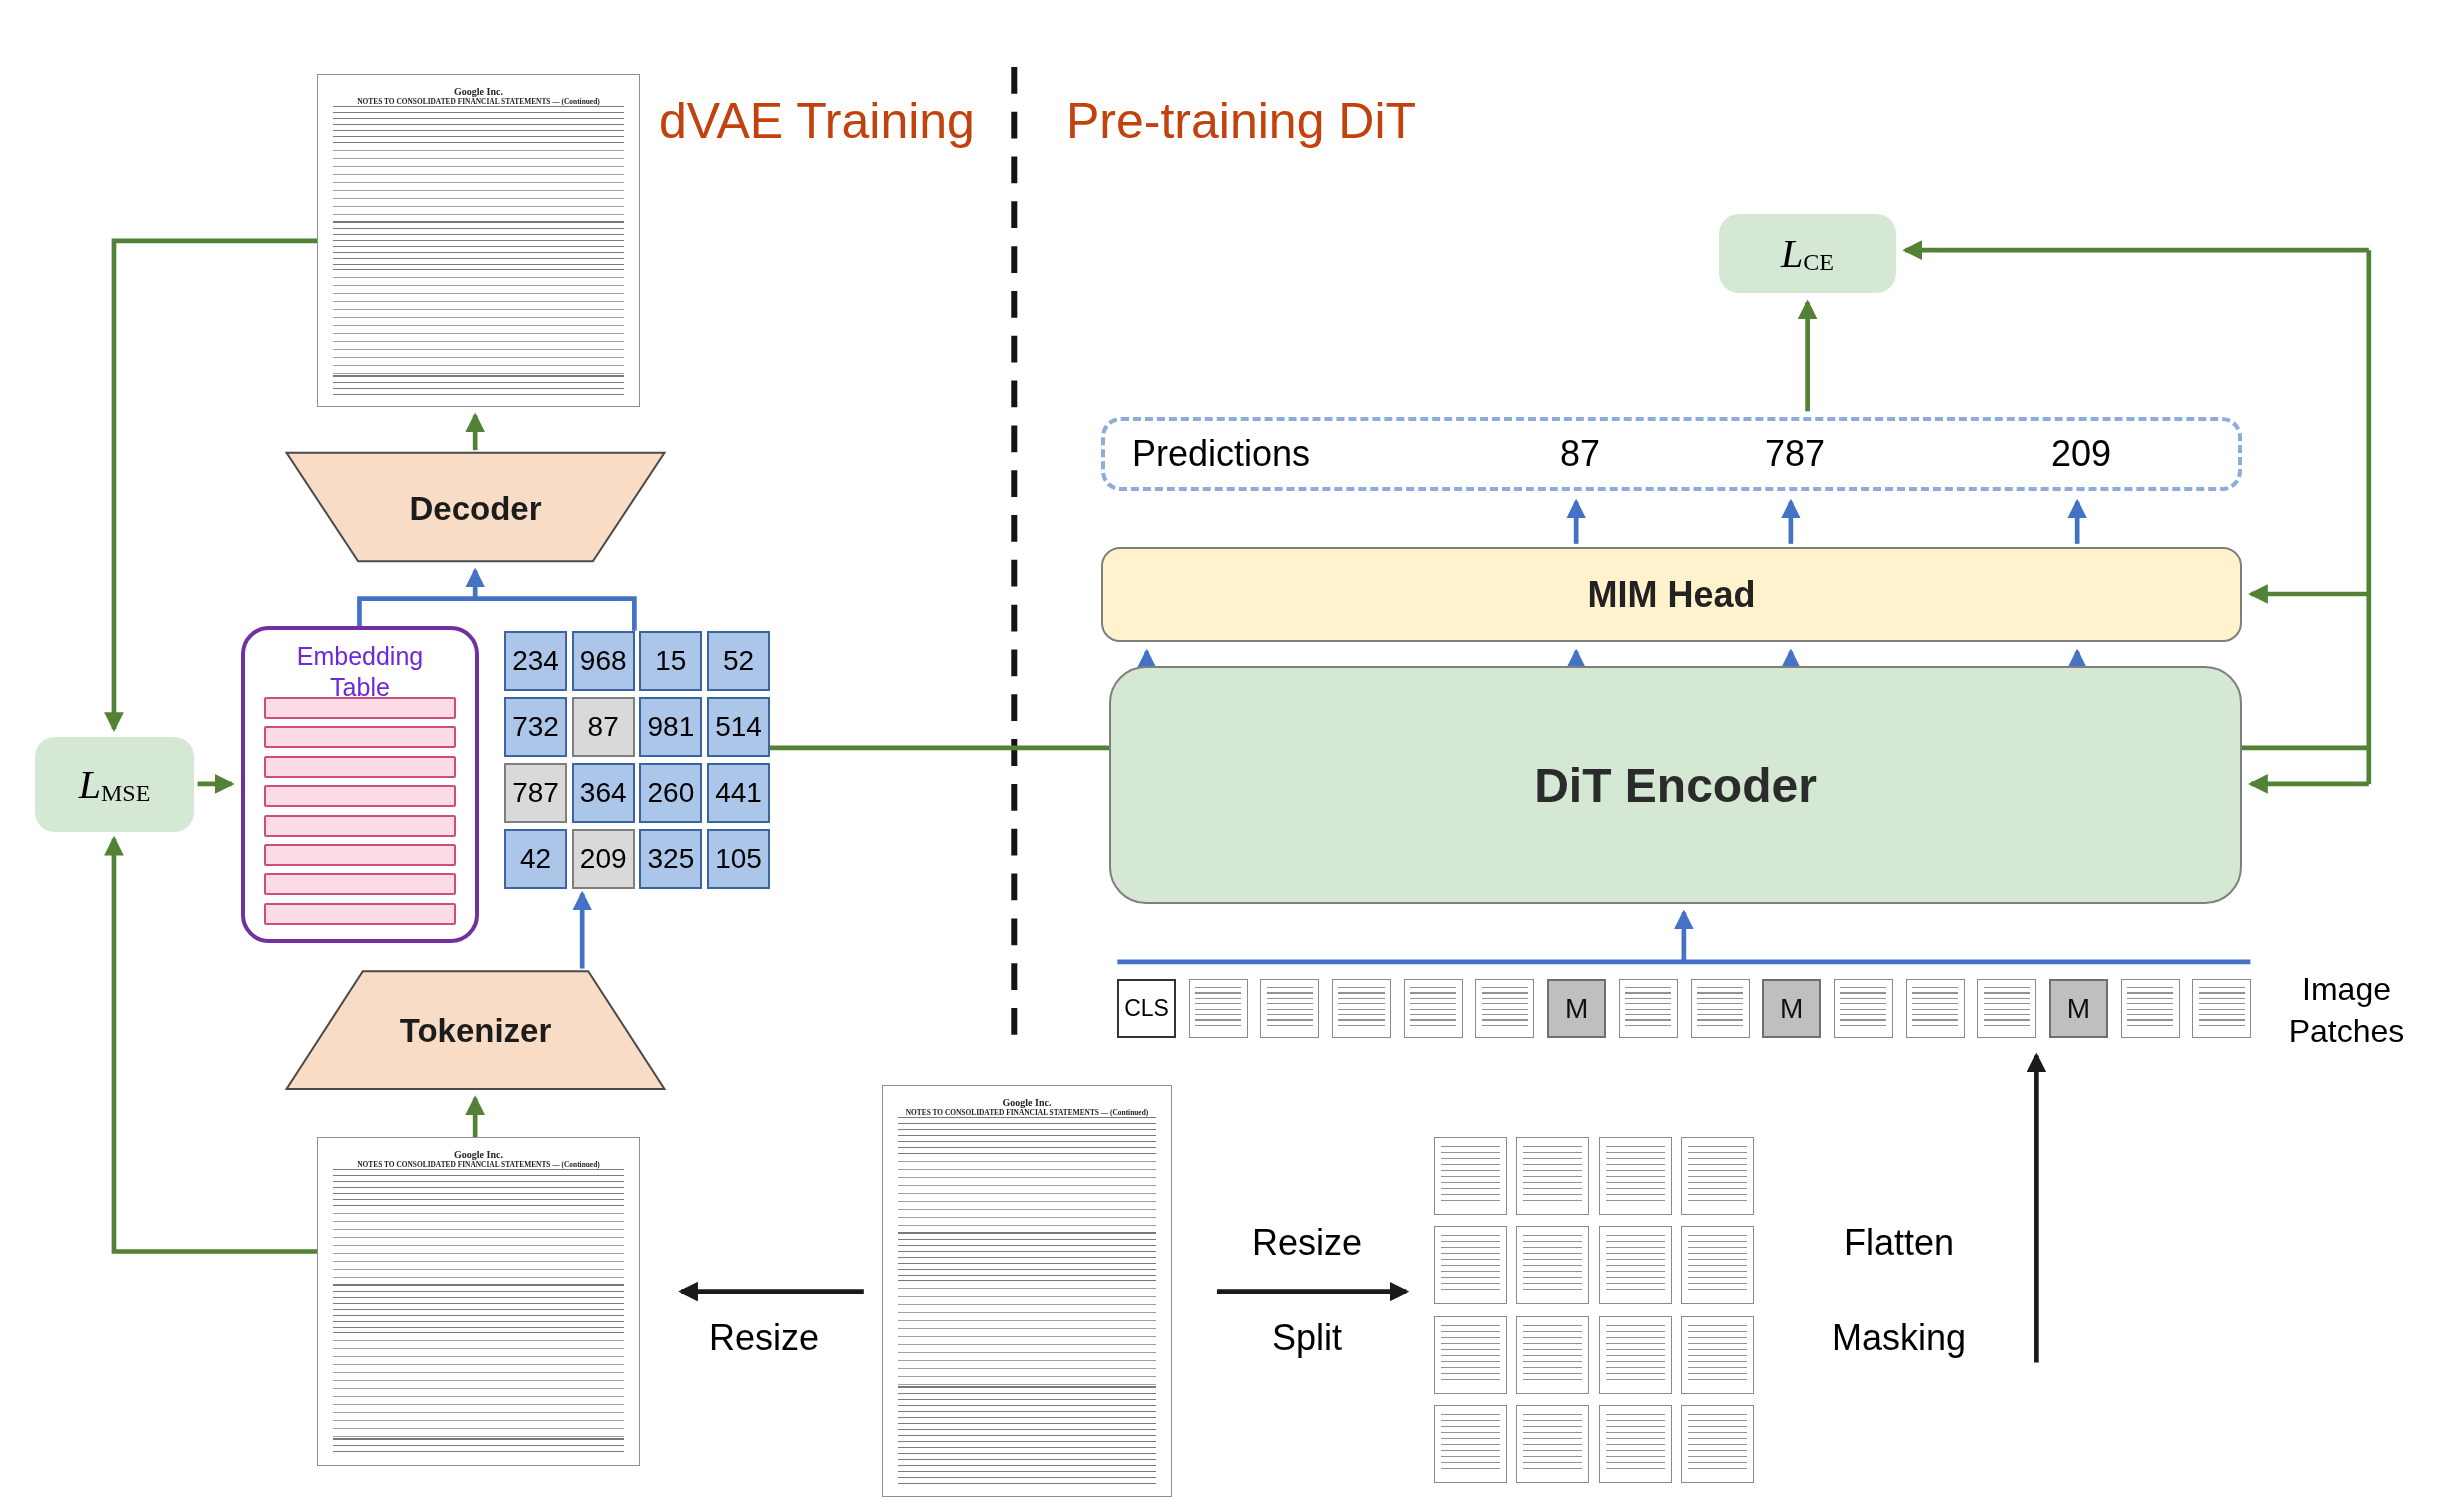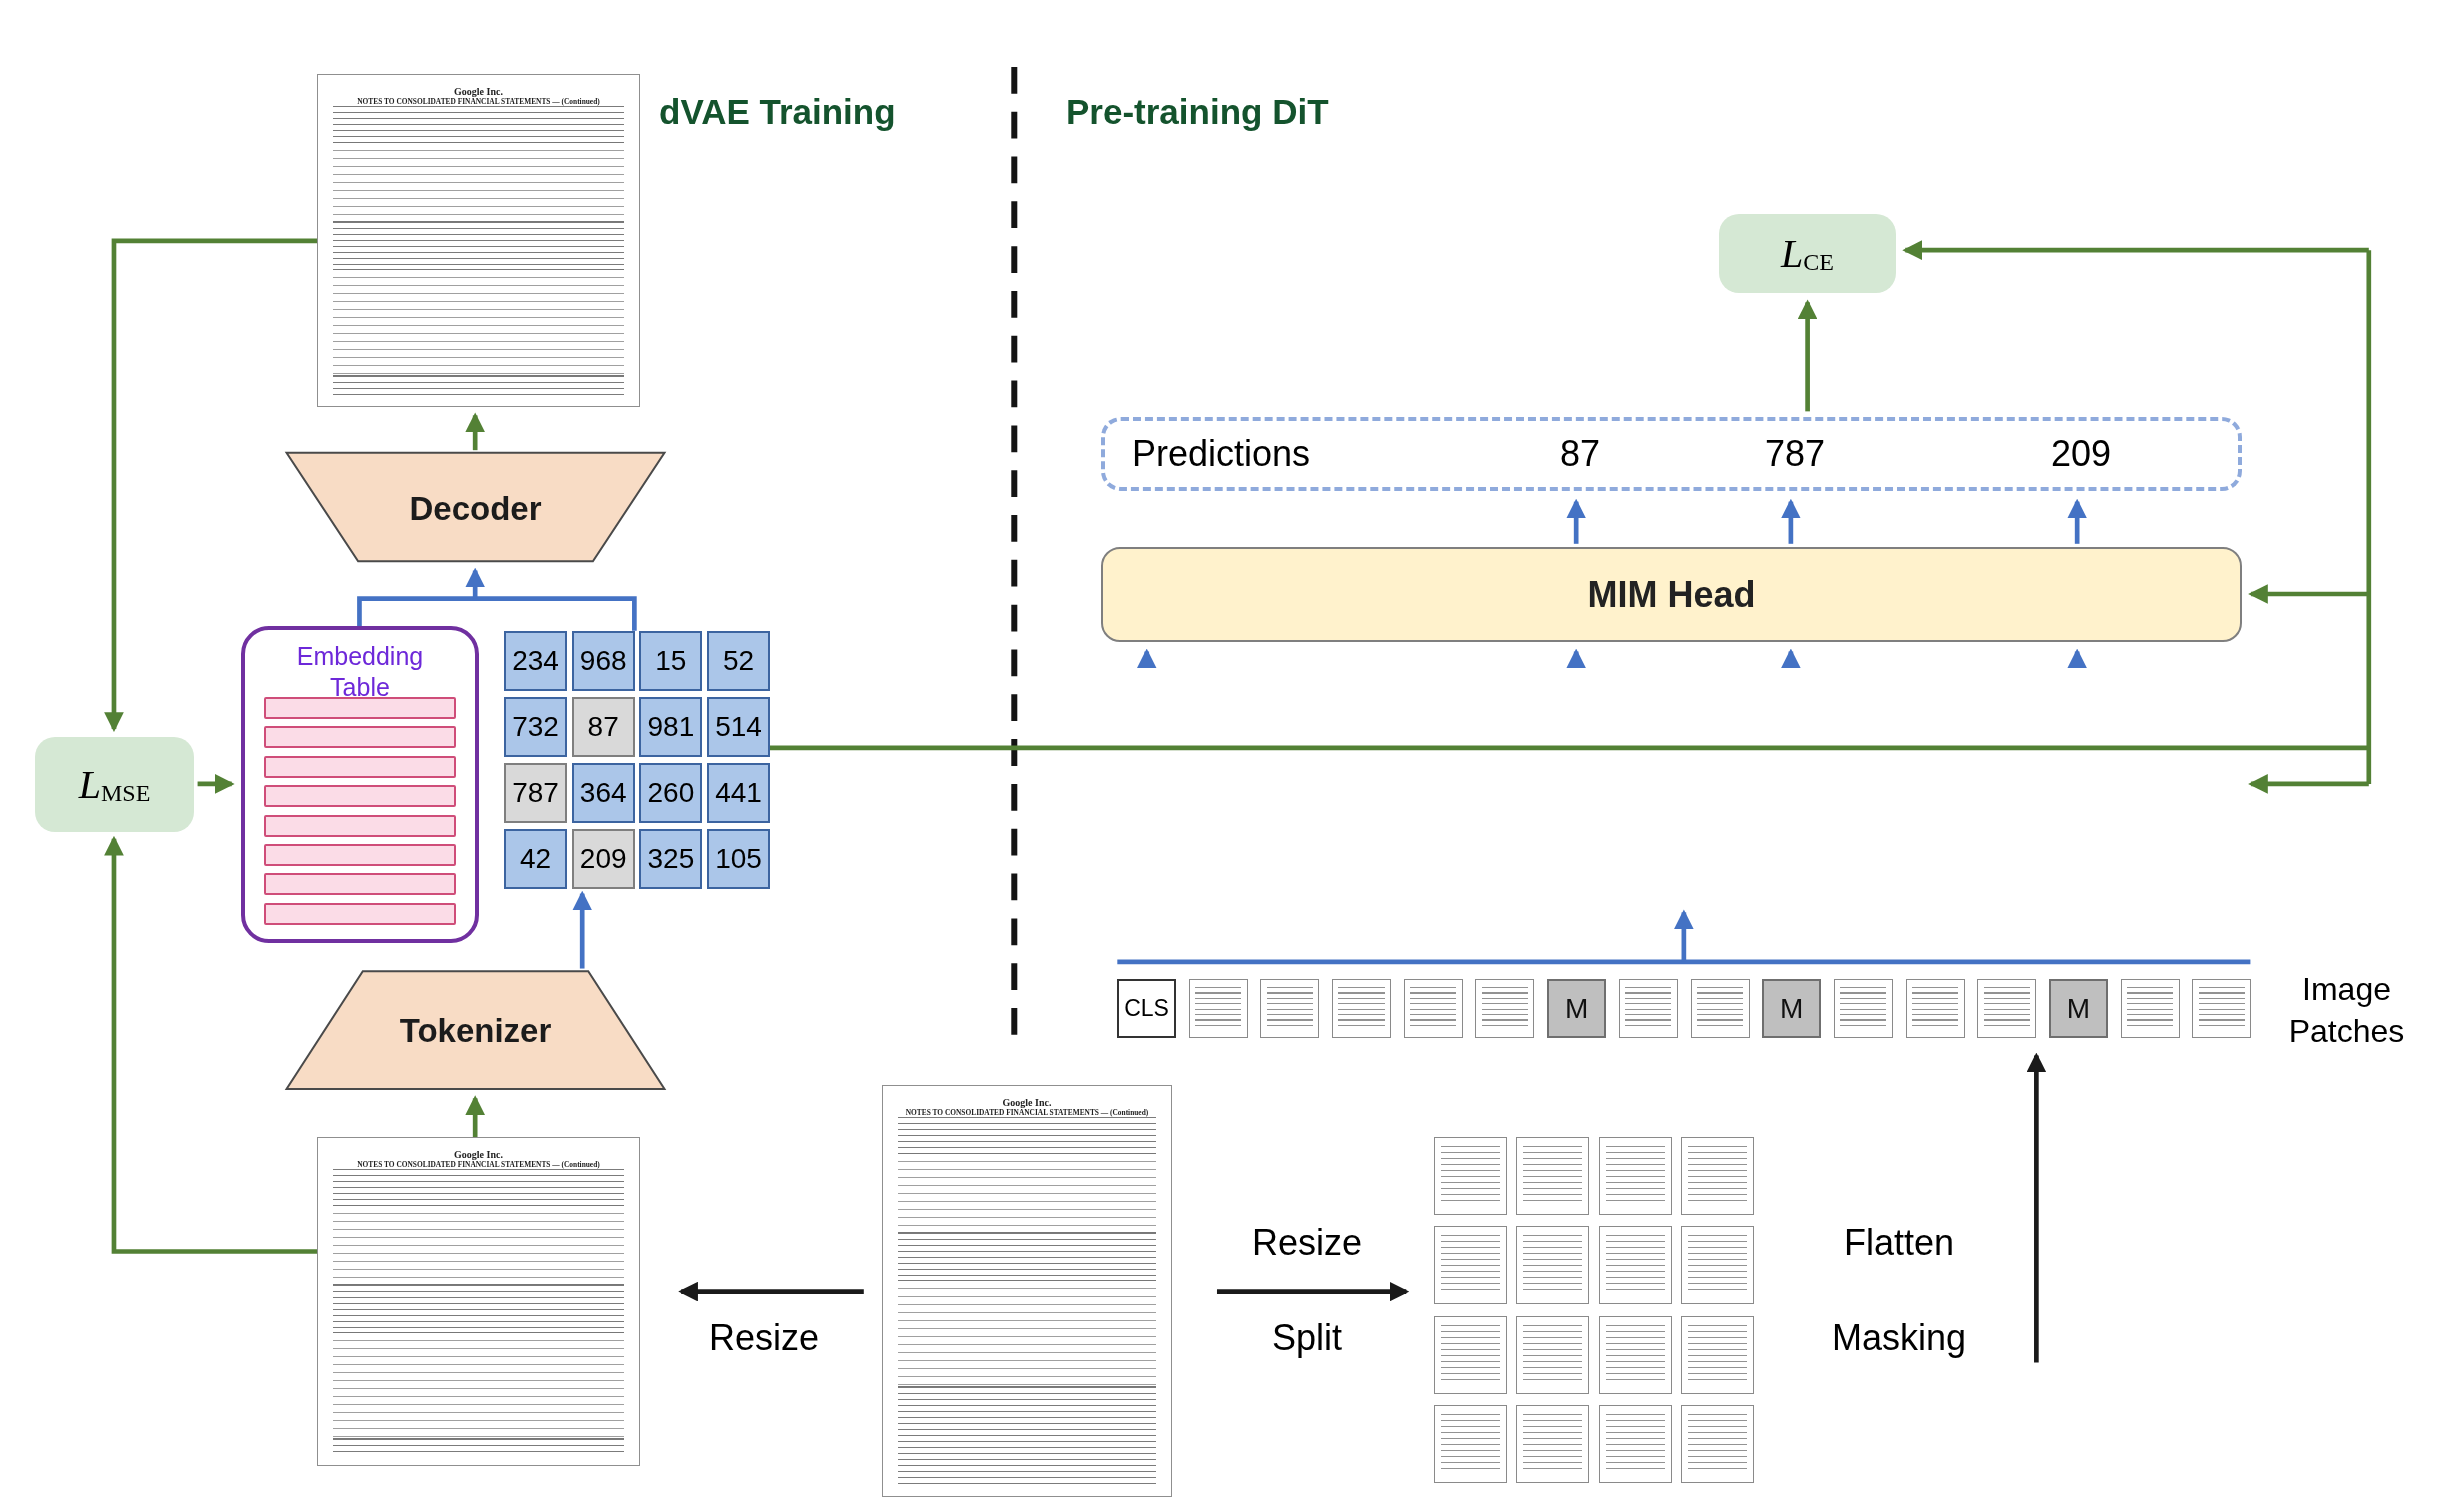--- a/index.html
+++ b/index.html
@@ -4,21 +4,21 @@
 <style>
   html,body{margin:0;padding:0;background:#fff;}
   *{box-sizing:border-box;}
   #canvas{
     position:relative;width:2450px;height:1505px;background:#ffffff;
     font-family:"Liberation Sans",sans-serif;color:#111;overflow:hidden;
   }
   #wires{position:absolute;left:0;top:0;z-index:1;}
 
   
-  .fig-title{position:absolute;z-index:3;font-size:35px;font-weight:700;color:#14532d;}
+  .fig-title{position:absolute;z-index:3;font-size:50px;font-weight:400;color:#c2410c;}
   #title-left{left:659px;top:92px;}
   #title-right{left:1066px;top:92px;}
 
   
   .doc{position:absolute;z-index:2;background:#fff;border:1.3px solid #8f8f8f;}
   #doc-top{left:317px;top:74px;width:323px;height:333px;}
   #doc-bottom{left:317px;top:1137px;width:323px;height:329px;}
   #doc-center{left:882px;top:1085px;width:290px;height:412px;}
   .doc-inner{position:absolute;inset:10.7px 14.7px;display:flex;flex-direction:column;gap:0;}
   .doc-company{font-family:"Liberation Serif",serif;font-weight:700;font-size:10px;text-align:center;color:#222;}
@@ -247,20 +247,23 @@
     <span id="pred-values">
         <span class="pred-num" style="left: 475px;">87</span>
         <span class="pred-num" style="left: 690px;">787</span>
         <span class="pred-num" style="left: 976px;">209</span>
       </span>
   </div>
 
   <div id="mim-head">
     <span>MIM Head</span>
   </div>
+  <div id="encoder">
+    <span>DiT Encoder</span>
+  </div>
 
   <div id="patch-row">
       <div class="cls-box">CLS</div>
       <div class="mini-doc"></div>
       <div class="mini-doc"></div>
       <div class="mini-doc"></div>
       <div class="mini-doc"></div>
       <div class="mini-doc"></div>
       <div class="mask-box">M</div>
       <div class="mini-doc"></div>

